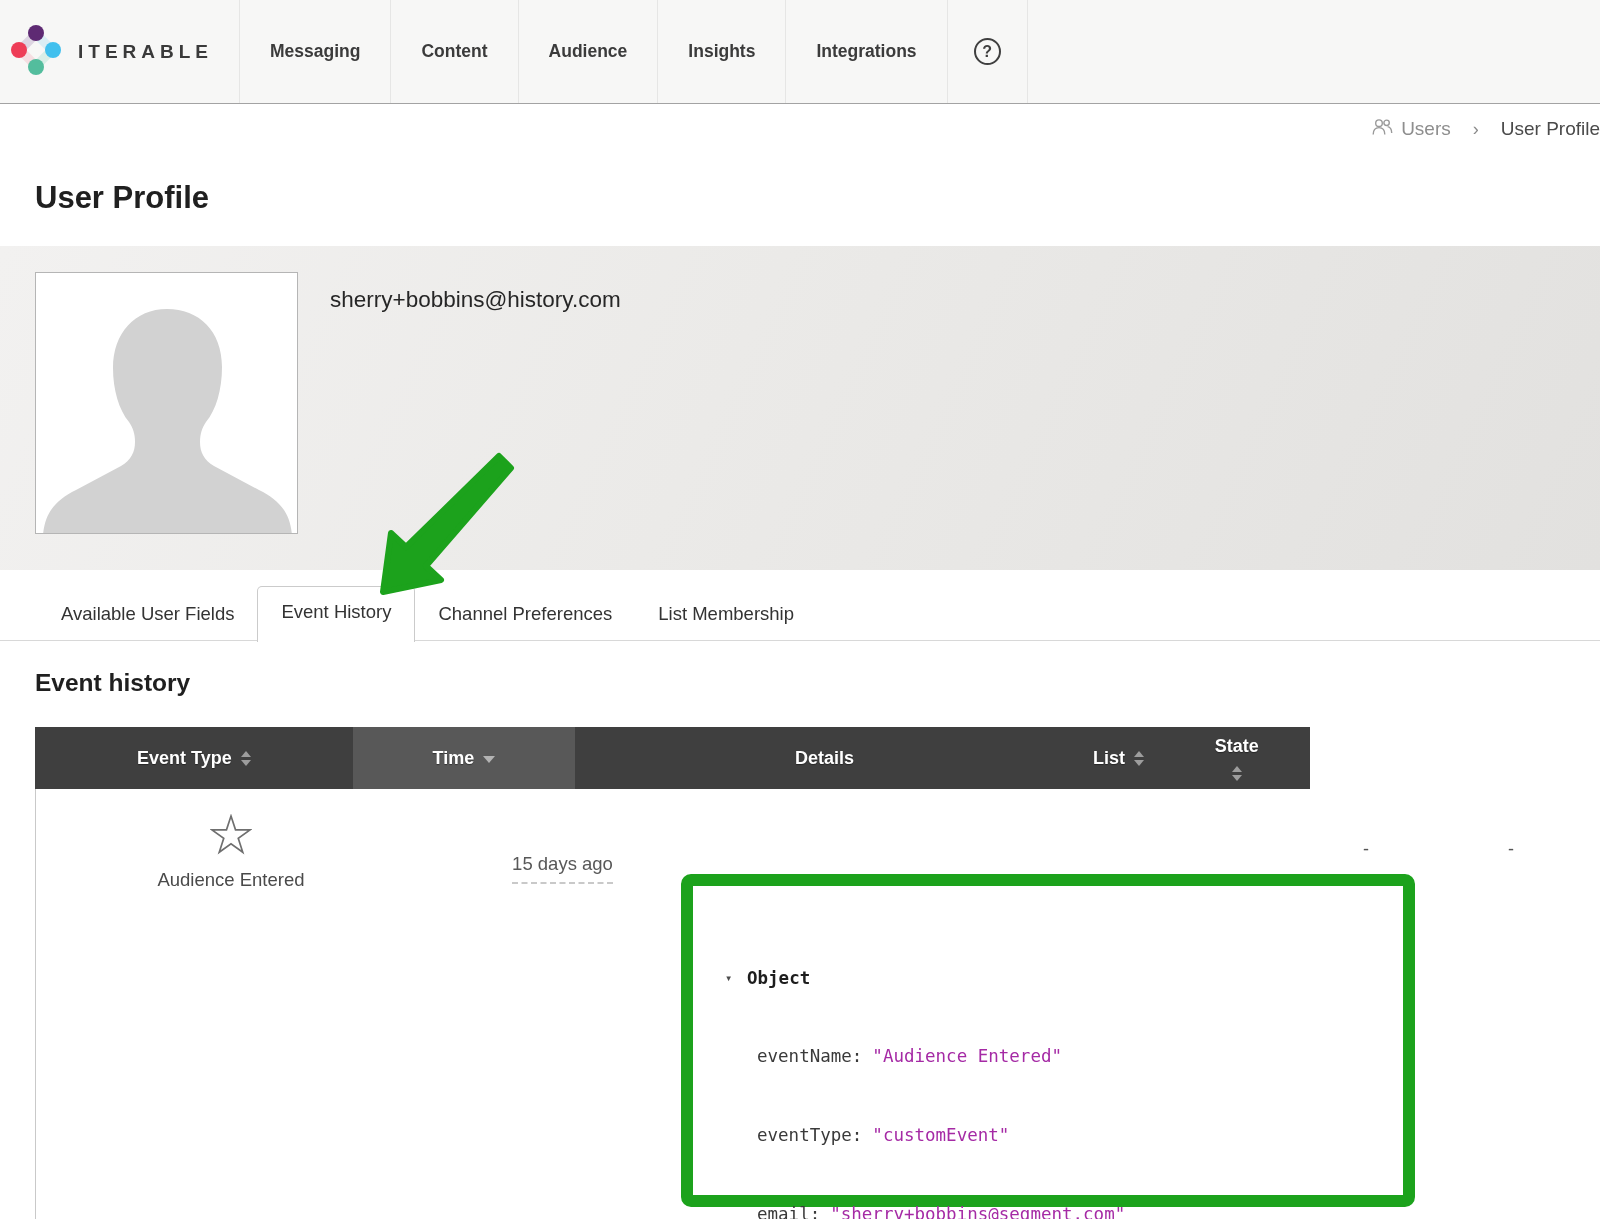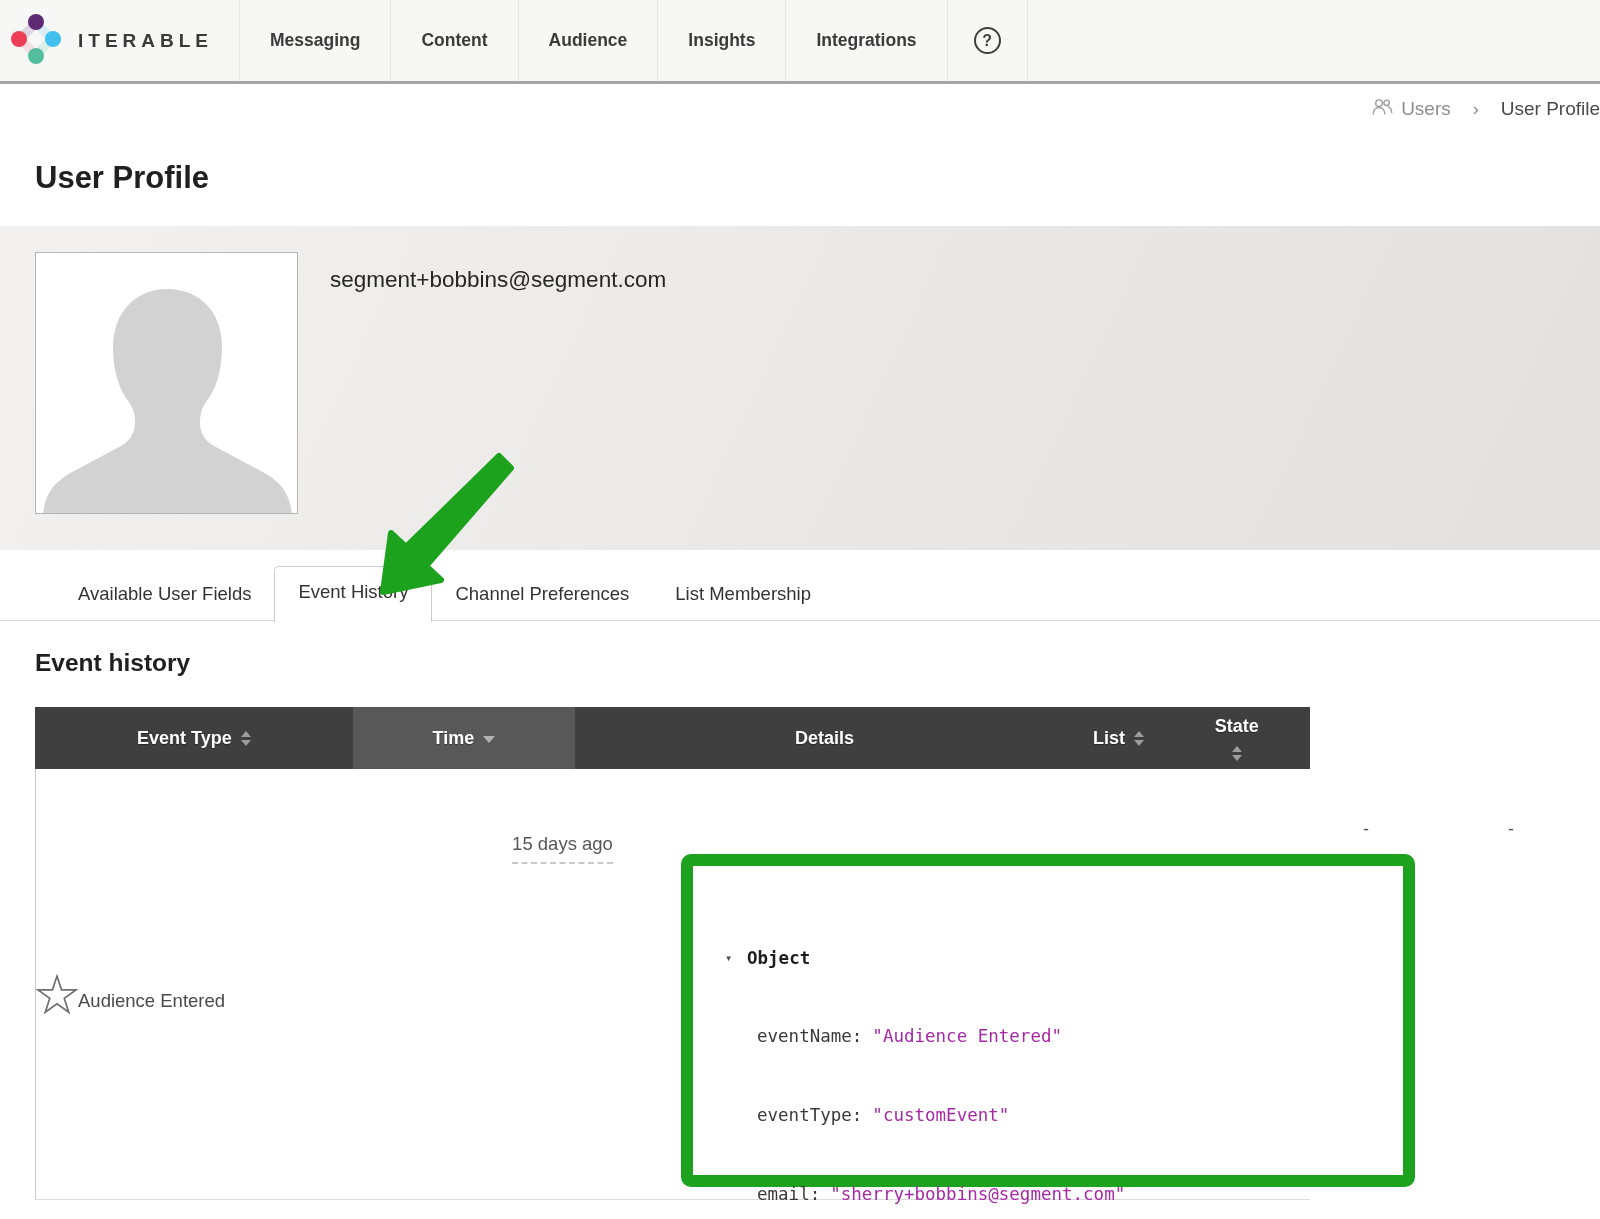--- a/index.html
+++ b/index.html
@@ -3,21 +3,21 @@
 <meta charset="utf-8">
 <style>
   * { box-sizing: border-box; }
   html,body { margin:0; padding:0; }
   body {
     width:1600px; height:1219px; position:relative; overflow:hidden;
     background:#fff; font-family:"Liberation Sans", sans-serif; color:#333;
   }
 
   
-  .navbar { height:84px; background:#f7f7f6; border-bottom:3px solid #a3a3a3; display:flex; align-items:stretch; }
+  .navbar { height:104px; background:#f7f7f6; border-bottom:1px solid #a3a3a3; display:flex; align-items:stretch; }
   .brand { display:flex; align-items:center; gap:16px; padding:0 26px 0 10px; border-right:1px solid #e6e6e5; }
   .brand-name { font-size:19px; font-weight:bold; letter-spacing:5px; color:#3a3a3a; }
   .nav-item { display:flex; align-items:center; padding:0 30px; font-size:17.5px; font-weight:bold; color:#3b3b3b; border-right:1px solid #e6e6e5; cursor:pointer; }
   .nav-help { display:flex; align-items:center; justify-content:center; width:80px; border-right:1px solid #e6e6e5; cursor:pointer; }
   .help-circle { width:27px; height:27px; border:2.5px solid #3f3f3f; border-radius:50%; display:flex; align-items:center; justify-content:center; font-size:16px; font-weight:bold; color:#3f3f3f; }
 
   
   .breadcrumb { margin:12px 0 0 35px; display:flex; align-items:center; height:26px; font-size:19px; color:#8e8e8e;justify-content:flex-end; }
   .crumb-users { display:flex; align-items:center; gap:7px; cursor:pointer; }
   .crumb-sep { margin:0 22px; color:#8a8a8a; font-size:18px; }
@@ -29,41 +29,41 @@
   
   .band { margin-top:30px; height:324px; position:relative;
     background:linear-gradient(115deg, #f2f1f0 0%, #eceBE9 45%, #e3e2e0 100%);
     background:linear-gradient(115deg, #f2f1f0 0%, #ebeae8 45%, #e2e1df 100%); }
   .avatar-box { position:absolute; left:35px; top:26px; width:263px; height:262px; background:#fff; border:1px solid #b5b5b5; overflow:hidden; }
   .profile-email { position:absolute; left:330px; top:41px; font-size:22.5px; color:#262626; }
 
   
   .tabs { position:relative; height:71px; }
   .tabs::after { content:""; position:absolute; left:0; right:0; bottom:0; height:1px; background:#d8d8d8; }
-  .tabs-inner { display:flex; align-items:flex-end; height:100%; padding-left:55px; }
+  .tabs-inner { display:flex; align-items:flex-end; height:100%; padding-left:38px; }
   .tab { padding:14px 23px 16px; font-size:18.5px; color:#333; cursor:pointer; white-space:nowrap; }
   .tab.active { border:1px solid #cbcbcb; border-bottom:none; border-radius:5px 5px 0 0; background:#fff; position:relative; z-index:3; margin-bottom:-1px; padding-bottom:19px; }
 
   
   .section-heading { margin:28px 0 0 35px; height:29px; font-size:24.5px; font-weight:bold; color:#1f1f1f; }
 
   
   .etable { margin:29px 0 0 35px; width:1275px; }
   .thead { display:flex; height:62px; background:#3f3f3f; color:#fff; font-size:18px; font-weight:bold; }
   .th { display:flex; align-items:center; justify-content:center; gap:9px; cursor:pointer; text-shadow:0 1px 1px rgba(0,0,0,.4); }
   .th-event { width:390px; } .th-time { width:273px; background:#585858; }
   .th-details { width:612px; cursor:default; } .th-city { width:110px; } .th-state { width:180px;flex-direction:column; }
   .sort { display:flex; flex-direction:column; gap:3px; }
   .tri-up { width:0; height:0; border-left:5px solid transparent; border-right:5px solid transparent; border-bottom:6px solid #9d9d9d; }
   .tri-down { width:0; height:0; border-left:5px solid transparent; border-right:5px solid transparent; border-top:6px solid #9d9d9d; }
   .tri-down-single { width:0; height:0; border-left:6px solid transparent; border-right:6px solid transparent; border-top:7px solid #b3b3b3; margin-top:2px; }
 
   .tbody-row { display:flex; position:relative; background:#fff; border-left:1px solid #c9c9c9; border-bottom:1px solid #dcdcdc; height:431px; }
   .cell { flex:none; }
-  .cell-event { width:390px; display:flex; align-items:center; padding-top:25px; }
+  .cell-event { width:390px; display:flex; flex-direction:column; align-items:center; padding-top:25px; }
   .event-label { margin-top:9px; font-size:18.5px; color:#4a4a4a; }
   .cell-time { width:273px; display:flex; justify-content:center; align-items:flex-start; padding-top:64px; }
   .time-text { font-size:18.5px; color:#585858; padding-bottom:7px; border-bottom:2px dashed #c9c9c9; cursor:pointer; }
   .cell-details { width:612px; }
   .cell-city { width:110px; text-align:center; padding-top:50px; font-size:18px; color:#555; }
   .cell-state { width:180px; text-align:center; padding-top:50px; font-size:18px; color:#555; }
 
   
   .json-box { position:absolute; left:645px; top:85px; width:734px; height:333px;
     border:12px solid #1ca21c; border-radius:10px; background:#fff; z-index:5; }
@@ -126,21 +126,21 @@
 </div>
 
 <div class="page-title">User Profile</div>
 
 <div class="band">
   <div class="avatar-box">
     <svg width="263" height="262" viewBox="0 0 263 262">
       <path fill="#d2d2d2" d="M131 36 C99 36 77 60 77 95 C77 117 83 137 93 149 C97 155 99 161 99 169 C99 179 95 187 85 193 L40 217 C20 227 9 239 7 262 L256 262 C254 239 243 227 223 217 L178 193 C168 187 164 179 164 169 C164 161 166 155 170 149 C180 137 186 117 186 94 C186 58 163 36 131 36 Z"></path>
     </svg>
   </div>
-  <div class="profile-email">segment+bobbins@segment.com</div>
+  <div class="profile-email">sherry+bobbins@history.com</div>
 </div>
 
 <div class="tabs">
   <div class="tabs-inner">
     <div class="tab">Available User Fields</div>
     <div class="tab active">Event History</div>
     <div class="tab">Channel Preferences</div>
     <div class="tab">List Membership</div>
   </div>
 </div>

